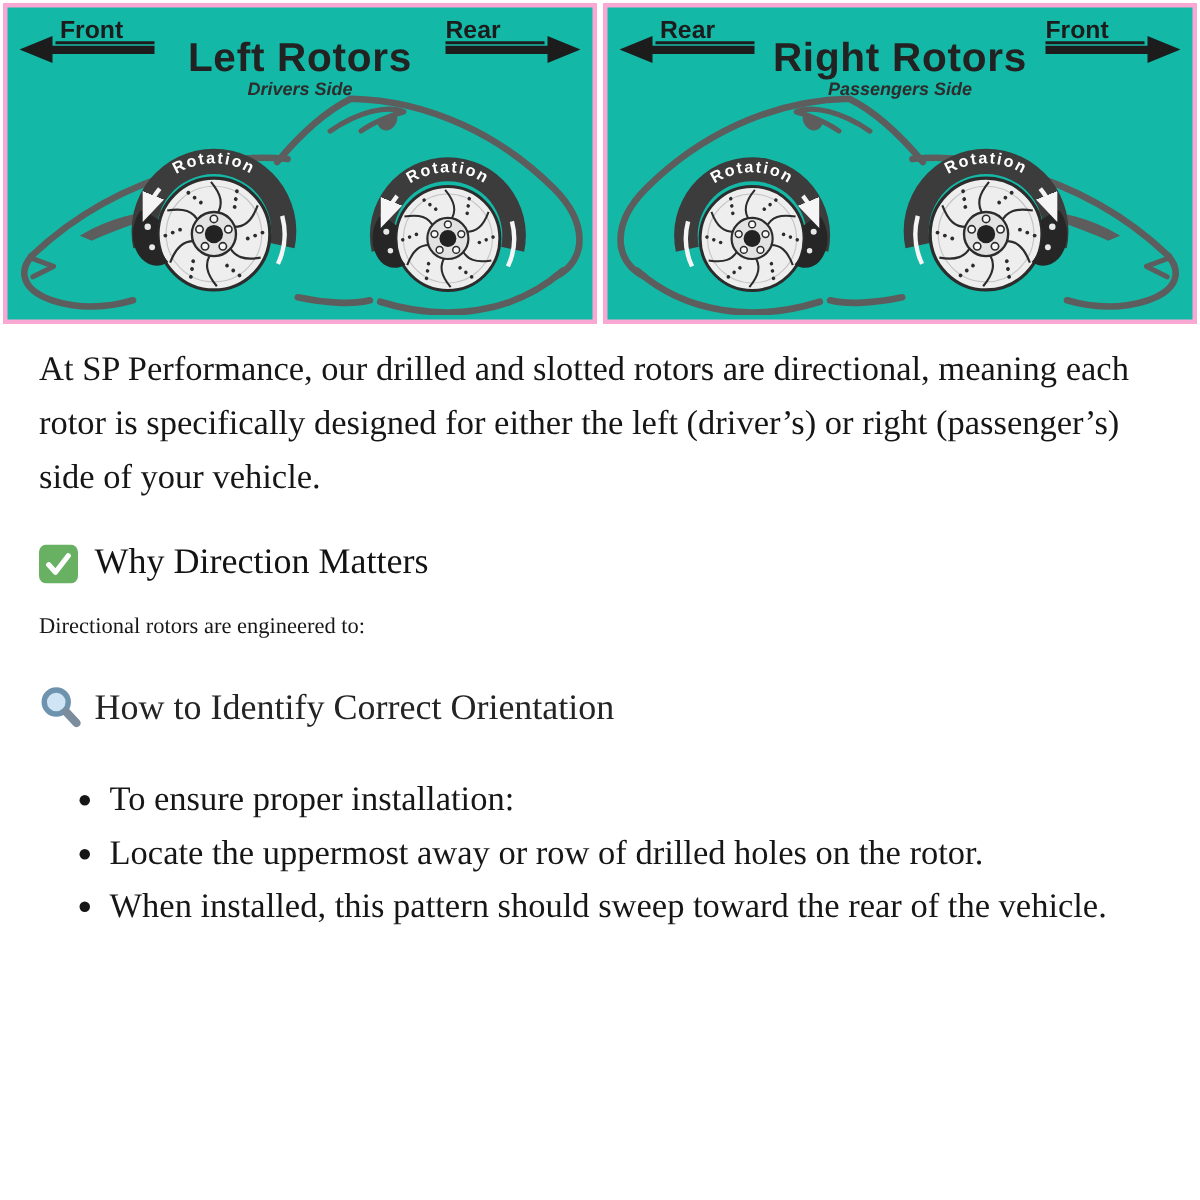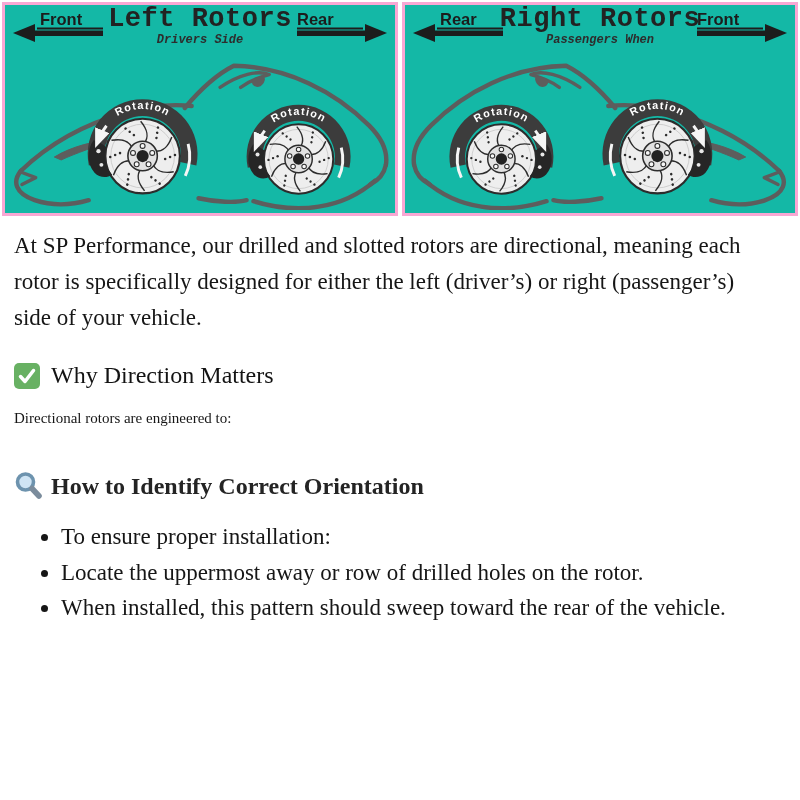--- a/index.html
+++ b/index.html
@@ -5,30 +5,30 @@
   html,body{margin:0;padding:0;background:#ffffff;}
   body{width:800px;height:800px;overflow:hidden;font-family:"Liberation Serif",serif;color:#161616;}
 
   
   .figure{display:flex;gap:4px;padding:2px 2px 0 2px;}
   .panel{flex:1;border:3px solid #f9a8d4;background:#14b8a6;height:208px;position:relative;}
   .panel-header{position:relative;height:50px;}
   .dir{position:absolute;top:4px;}
   .dir.left{left:6px;}
   .dir.right{right:6px;}
-  .title-block{text-align:center;font-family:Liberation Mono, monospace;padding-top:1px;}
+  .title-block{text-align:center;font-family:Liberation Sans, sans-serif;padding-top:20px;}
   .panel-title{font-size:27px;font-weight:bold;line-height:1;color:#222;letter-spacing:0.5px;}
   .panel-subtitle{font-size:12px;font-weight:bold;font-style:italic;color:#2d2d2d;line-height:1.2;}
   .car{display:block;width:100%;height:155px;}
 
   
-  .content{padding:4px 26px 0 14px;}
+  .content{padding:4px 26px 0 26px;}
   .intro{font-size:23px;line-height:36px;margin:8px 0 0 0;max-width:742px;}
   .sec-heading{display:flex;align-items:center;gap:11px;margin:26px 0 0 0;font-size:24px;font-weight:normal;color:#131313;}
-  .sec-heading.light{font-weight:bold;color:#242424;margin-top:44px;gap:8px;}
+  .sec-heading.light{font-weight:normal;color:#242424;margin-top:30px;gap:8px;}
   .lead{font-size:15px;margin:21px 0 0 0;}
   ul.bullets{margin:15px 0 0 0;padding-left:47px;max-width:680px;font-size:23px;line-height:35.5px;list-style:disc outside;}
   ul.bullets li{margin:0;}
   .emoji-icon{flex:0 0 auto;display:inline-block;}
 </style>
 </head>
 <body>
 
 <svg width="0" height="0" style="position:absolute" aria-hidden="true">
   <defs>
@@ -139,21 +139,21 @@
   <div class="panel">
     <div class="panel-header">
       <svg class="dir left" width="100" height="34" viewBox="0 0 100 34">
         <text x="29" y="16" font-family="Liberation Sans, sans-serif" font-weight="bold" font-size="16.5" fill="#1c1c1c">Rear</text>
         <rect x="26" y="18.5" width="66" height="2" fill="#1c1c1c"></rect>
         <rect x="22" y="21.5" width="70" height="5.5" fill="#1c1c1c"></rect>
         <polygon points="2,24 24,15 24,33" fill="#1c1c1c"></polygon>
       </svg>
       <div class="title-block">
         <div class="panel-title">Right Rotors</div>
-        <div class="panel-subtitle">Passengers When</div>
+        <div class="panel-subtitle">Passengers Side</div>
       </div>
       <svg class="dir right" width="100" height="34" viewBox="0 0 100 34">
         <text x="8" y="16" font-family="Liberation Sans, sans-serif" font-weight="bold" font-size="16.5" fill="#1c1c1c">Front</text>
         <rect x="8" y="18.5" width="66" height="2" fill="#1c1c1c"></rect>
         <rect x="8" y="21.5" width="70" height="5.5" fill="#1c1c1c"></rect>
         <polygon points="98,24 76,15 76,33" fill="#1c1c1c"></polygon>
       </svg>
     </div>
     <svg class="car" viewBox="0 0 397 158">
       <g transform="translate(397,0) scale(-1,1)">
@@ -192,18 +192,18 @@
 
 
   <div class="sec-heading light">
     <svg class="emoji-icon" width="29" height="30" viewBox="0 0 29 30">
       <circle cx="11.5" cy="11" r="8" fill="#cfe4f4" stroke="#6d93ae" stroke-width="3.6"></circle>
       <line x1="18" y1="17.5" x2="25" y2="25" stroke="#7b8c9c" stroke-width="5.6" stroke-linecap="round"></line>
     </svg>
     <span>How to Identify Correct Orientation</span>
   </div>
 
-  <ul class="bullets" style="margin-top:18px">
+  <ul class="bullets" style="margin-top:28px">
     <li>To ensure proper installation:</li>
     <li>Locate the uppermost away or row of drilled holes on the rotor.</li>
     <li>When installed, this pattern should sweep toward the rear of the vehicle.</li>
   </ul>
 </div>
 
 </body></html>

